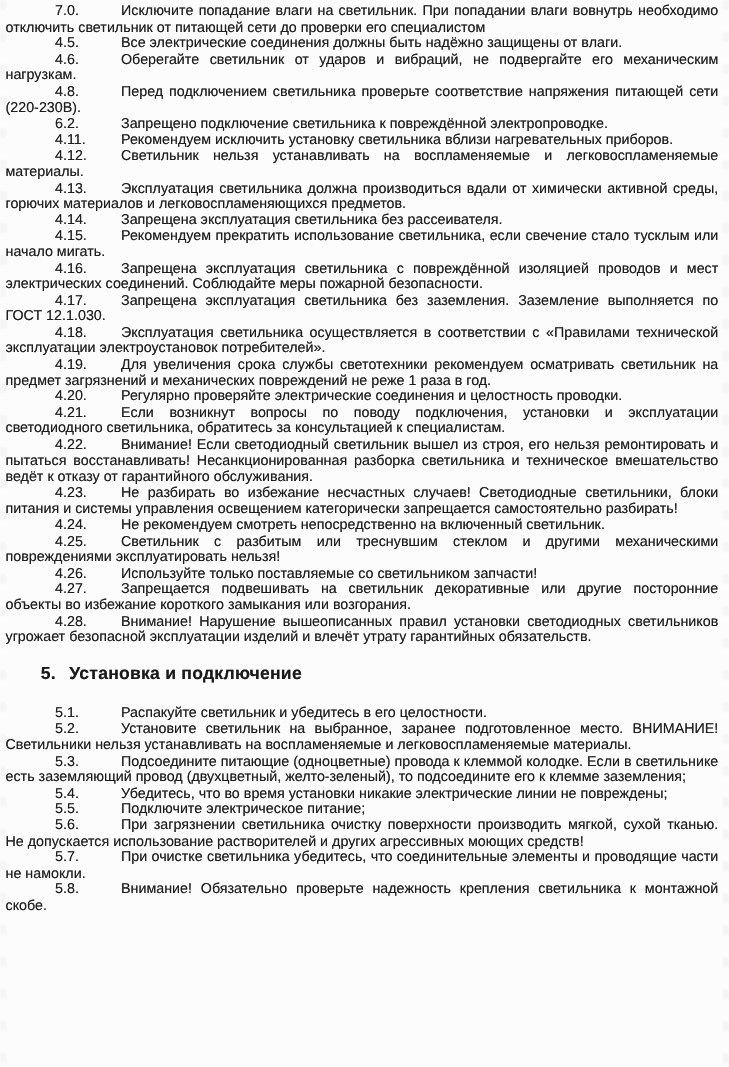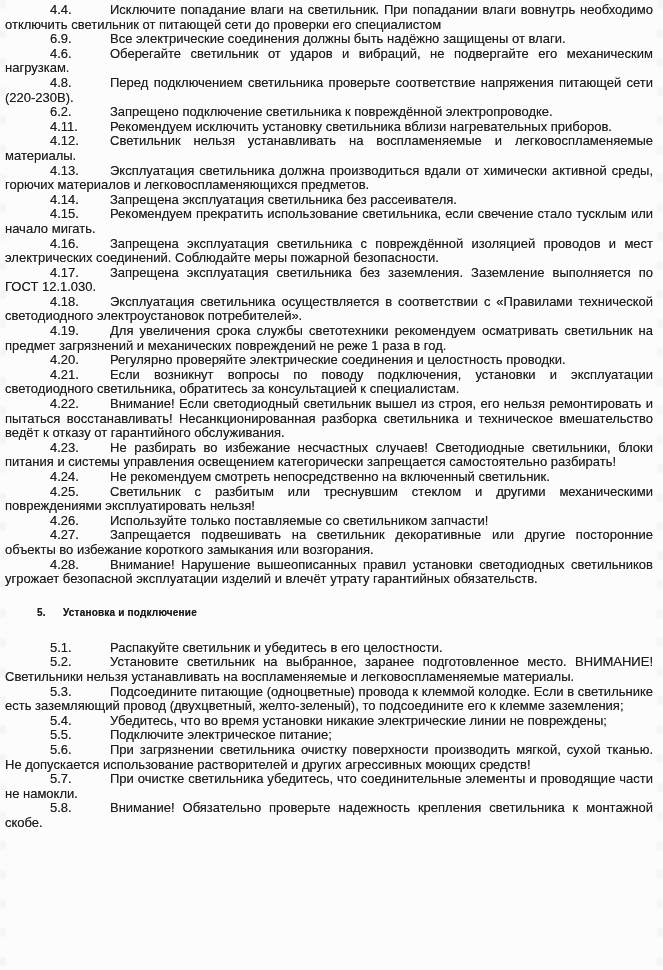--- a/index.html
+++ b/index.html
@@ -34,21 +34,21 @@
   }
   p.para .num {
     display: inline-block;
     box-sizing: border-box;
     width: 105px;
     padding-left: 45px;
     text-align: left;
   }
   h2.heading {
     margin: 17px 0 19px 32px;
-    font-size: 10px;
+    font-size: 16px;
     line-height: 18px;
     font-weight: bold;
     color: #1a1a1a;
     text-align: left;
     letter-spacing: 0.2px;
   }
   h2.heading .hnum {
     display: inline-block;
     width: 26px;
   }
@@ -71,33 +71,33 @@
   }
   .scan-edge.left  { left: 0; }
   .scan-edge.right { right: 0; }
 </style>
 </head>
 <body>
 
 <div class="page">
 
   <div>
-      <p class="para"><span class="num">4.4.</span><span class="txt">Исключите попадание влаги на светильник. При попадании влаги вовнутрь необходимо отключить светильник от питающей сети до проверки его специалистом</span></p>
-      <p class="para"><span class="num">6.9.</span><span class="txt">Все электрические соединения должны быть надёжно защищены от влаги.</span></p>
+      <p class="para"><span class="num">7.0.</span><span class="txt">Исключите попадание влаги на светильник. При попадании влаги вовнутрь необходимо отключить светильник от питающей сети до проверки его специалистом</span></p>
+      <p class="para"><span class="num">4.5.</span><span class="txt">Все электрические соединения должны быть надёжно защищены от влаги.</span></p>
       <p class="para"><span class="num">4.6.</span><span class="txt">Оберегайте светильник от ударов и вибраций, не подвергайте его механическим нагрузкам.</span></p>
       <p class="para"><span class="num">4.8.</span><span class="txt">Перед подключением светильника проверьте соответствие напряжения питающей сети (220-230В).</span></p>
       <p class="para"><span class="num">6.2.</span><span class="txt">Запрещено подключение светильника к повреждённой электропроводке.</span></p>
       <p class="para"><span class="num">4.11.</span><span class="txt">Рекомендуем исключить установку светильника вблизи нагревательных приборов.</span></p>
       <p class="para"><span class="num">4.12.</span><span class="txt">Светильник нельзя устанавливать на воспламеняемые и легковоспламеняемые материалы.</span></p>
       <p class="para"><span class="num">4.13.</span><span class="txt">Эксплуатация светильника должна производиться вдали от химически активной среды, горючих материалов и легковоспламеняющихся предметов.</span></p>
       <p class="para"><span class="num">4.14.</span><span class="txt">Запрещена эксплуатация светильника без рассеивателя.</span></p>
       <p class="para"><span class="num">4.15.</span><span class="txt">Рекомендуем прекратить использование светильника, если свечение стало тусклым или начало мигать.</span></p>
       <p class="para"><span class="num">4.16.</span><span class="txt">Запрещена эксплуатация светильника с повреждённой изоляцией проводов и мест электрических соединений. Соблюдайте меры пожарной безопасности.</span></p>
       <p class="para"><span class="num">4.17.</span><span class="txt">Запрещена эксплуатация светильника без заземления. Заземление выполняется по ГОСТ 12.1.030.</span></p>
-      <p class="para"><span class="num">4.18.</span><span class="txt">Эксплуатация светильника осуществляется в соответствии с «Правилами технической светодиодного электроустановок потребителей».</span></p>
+      <p class="para"><span class="num">4.18.</span><span class="txt">Эксплуатация светильника осуществляется в соответствии с «Правилами технической эксплуатации электроустановок потребителей».</span></p>
       <p class="para"><span class="num">4.19.</span><span class="txt">Для увеличения срока службы светотехники рекомендуем осматривать светильник на предмет загрязнений и механических повреждений не реже 1 раза в год.</span></p>
       <p class="para"><span class="num">4.20.</span><span class="txt">Регулярно проверяйте электрические соединения и целостность проводки.</span></p>
       <p class="para"><span class="num">4.21.</span><span class="txt">Если возникнут вопросы по поводу подключения, установки и эксплуатации светодиодного светильника, обратитесь за консультацией к специалистам.</span></p>
       <p class="para"><span class="num">4.22.</span><span class="txt">Внимание! Если светодиодный светильник вышел из строя, его нельзя ремонтировать и пытаться восстанавливать! Несанкционированная разборка светильника и техническое вмешательство ведёт к отказу от гарантийного обслуживания.</span></p>
       <p class="para"><span class="num">4.23.</span><span class="txt">Не разбирать во избежание несчастных случаев! Светодиодные светильники, блоки питания и системы управления освещением категорически запрещается самостоятельно разбирать!</span></p>
       <p class="para"><span class="num">4.24.</span><span class="txt">Не рекомендуем смотреть непосредственно на включенный светильник.</span></p>
       <p class="para"><span class="num">4.25.</span><span class="txt">Светильник с разбитым или треснувшим стеклом и другими механическими повреждениями эксплуатировать нельзя!</span></p>
       <p class="para"><span class="num">4.26.</span><span class="txt">Используйте только поставляемые со светильником запчасти!</span></p>
       <p class="para"><span class="num">4.27.</span><span class="txt">Запрещается подвешивать на светильник декоративные или другие посторонние объекты во избежание короткого замыкания или возгорания.</span></p>
       <p class="para"><span class="num">4.28.</span><span class="txt">Внимание! Нарушение вышеописанных правил установки светодиодных светильников угрожает безопасной эксплуатации изделий и влечёт утрату гарантийных обязательств.</span></p>

